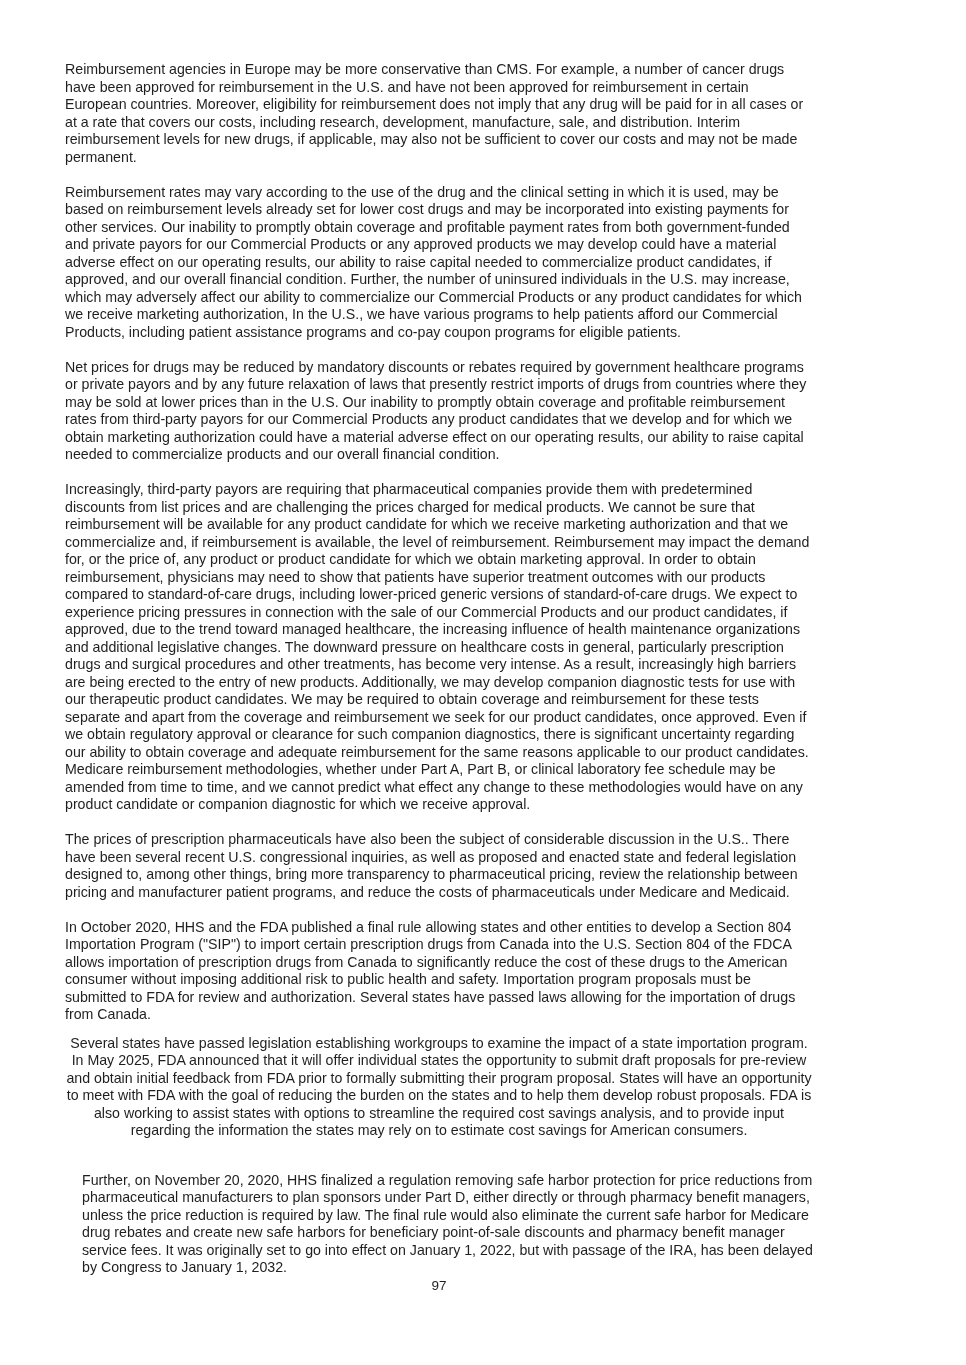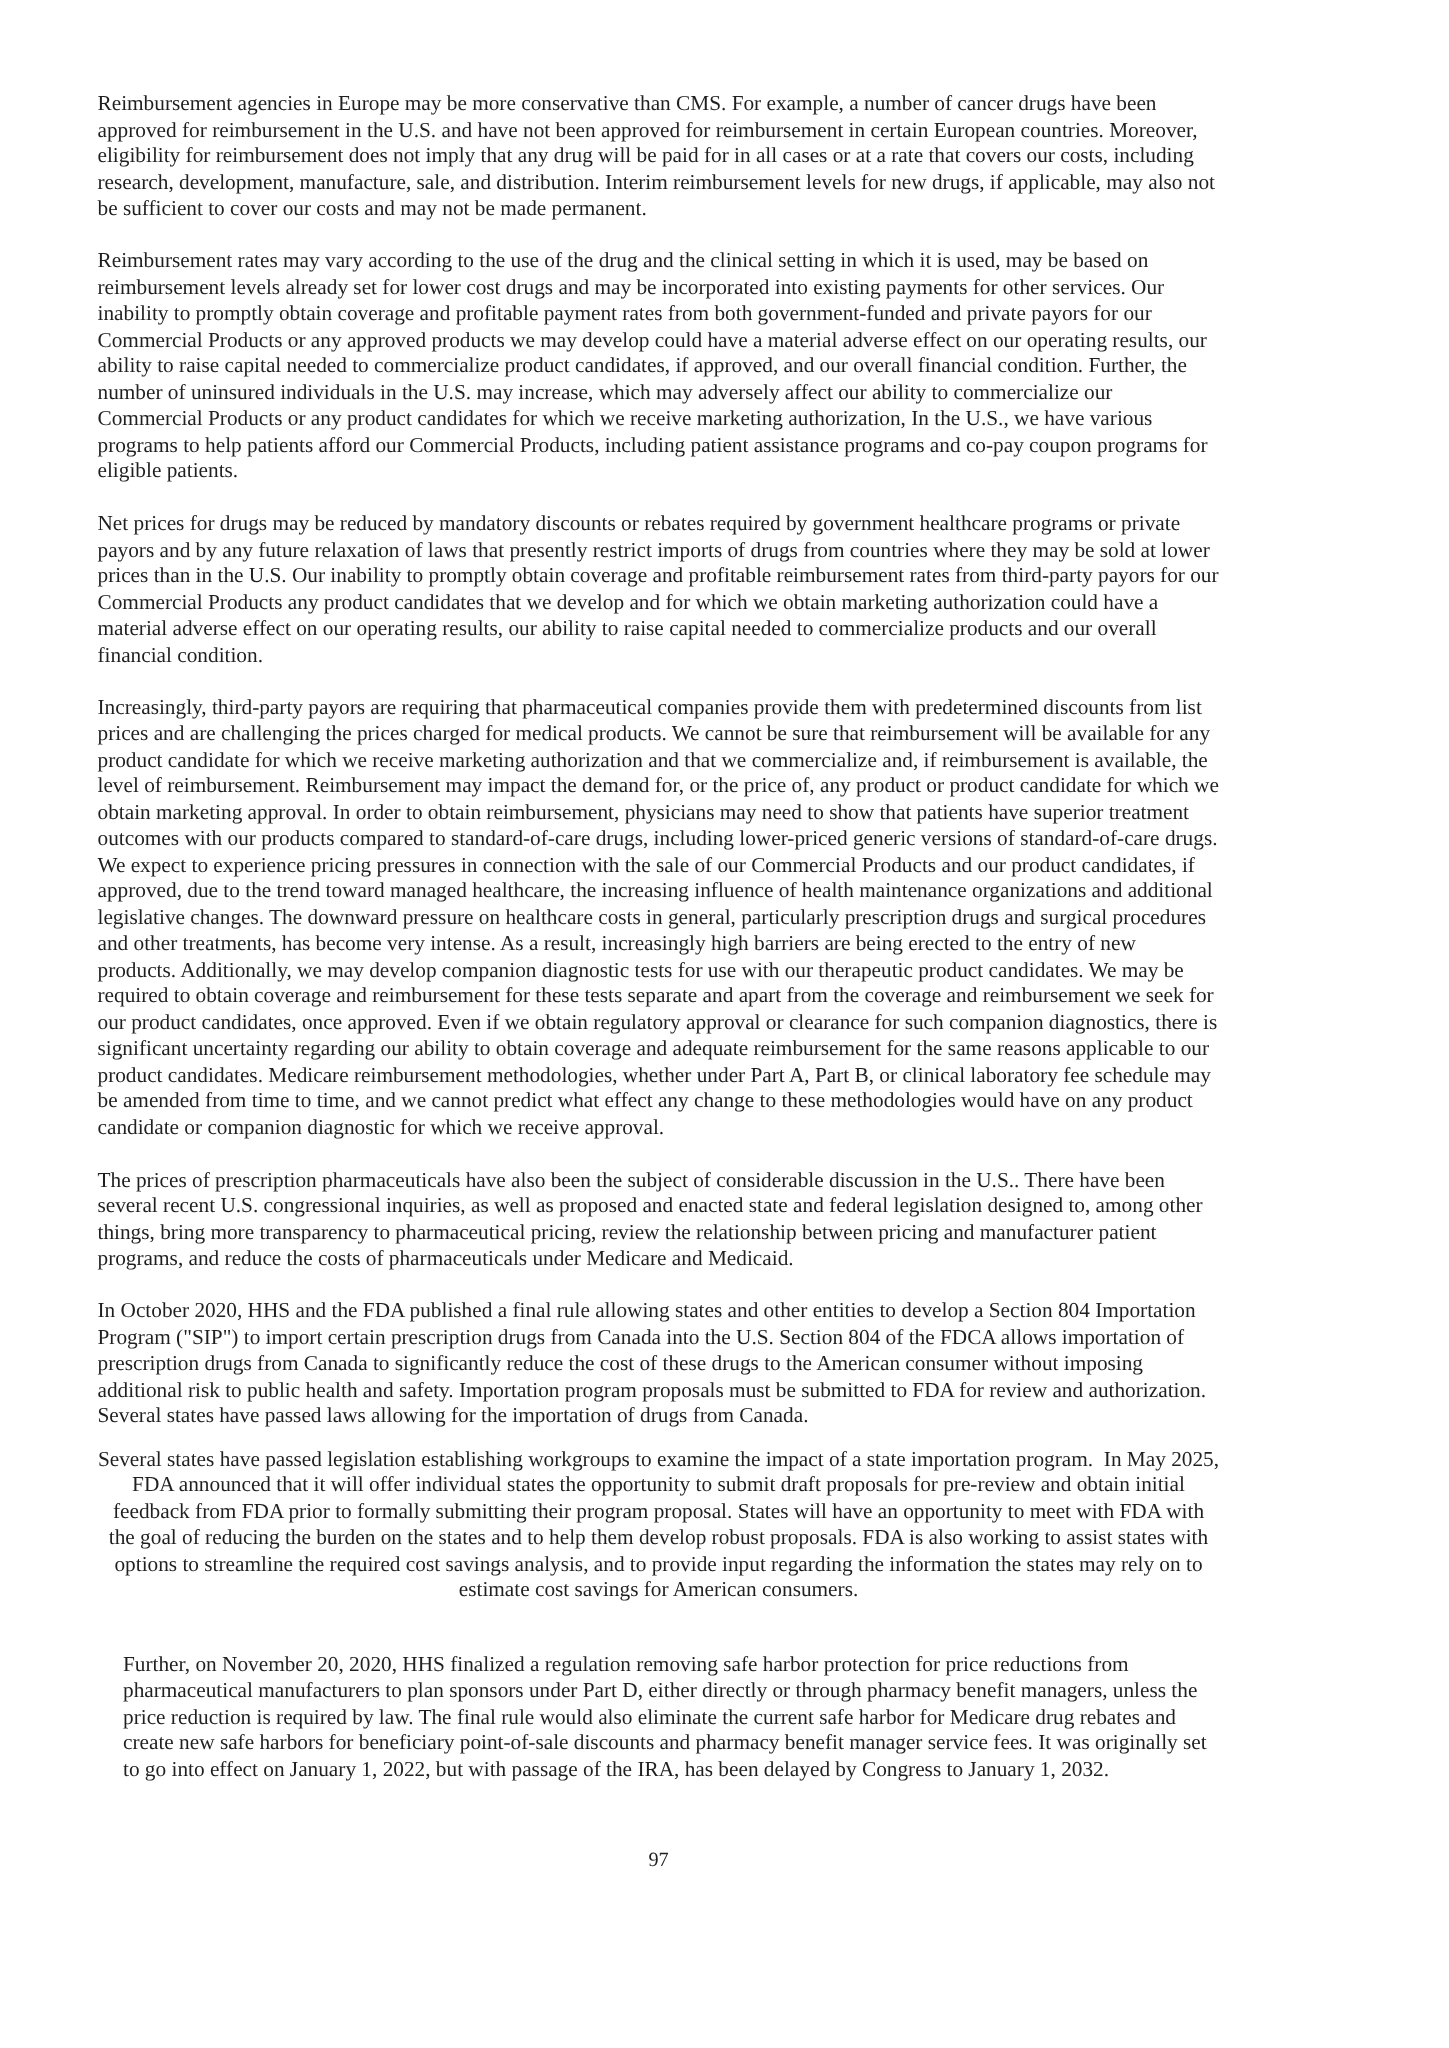--- a/index.html
+++ b/index.html
@@ -10,21 +10,21 @@
   body {
     width: 966px;
     height: 1365px;
     position: relative;
     overflow: hidden;
   }
   .page {
     box-sizing: border-box;
     width: 878px;
     padding: 61px 65px 0 65px;
-    font-family: Liberation Serif, serif;
+    font-family: Liberation Sans, sans-serif;
     color: #1f1f1f;
   }
   .para {
     margin: 17.5px 0 0 0;
     font-size: 14.2px;
     line-height: 17.5px;
     font-weight: normal;
     white-space: pre-wrap;
     text-align: left;
   }
@@ -36,21 +36,20 @@
   }
   .para.tight {
     margin-top: 11px;
     text-align: center;
   }
   .para.spaced {
     margin-top: 32px;
     margin-left: 17px;
   }
   .page-number {
-    margin-top: 42px;
     text-align: center;
     font-size: 13.5px;
     line-height: 17px;
     color: #1f1f1f;
   }
 </style>
 </head>
 <body>
 
 <div class="page">

